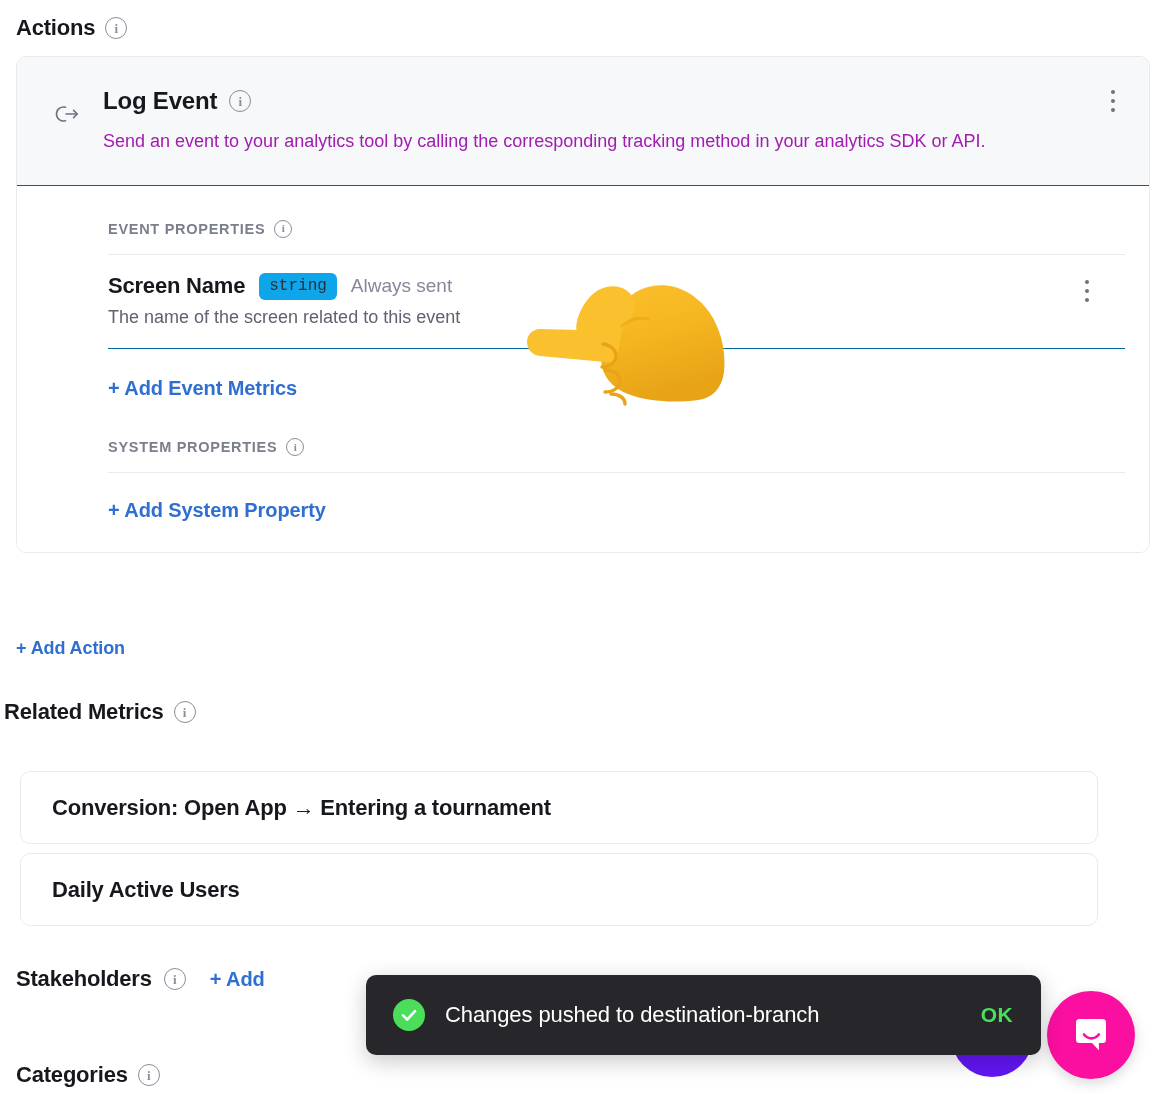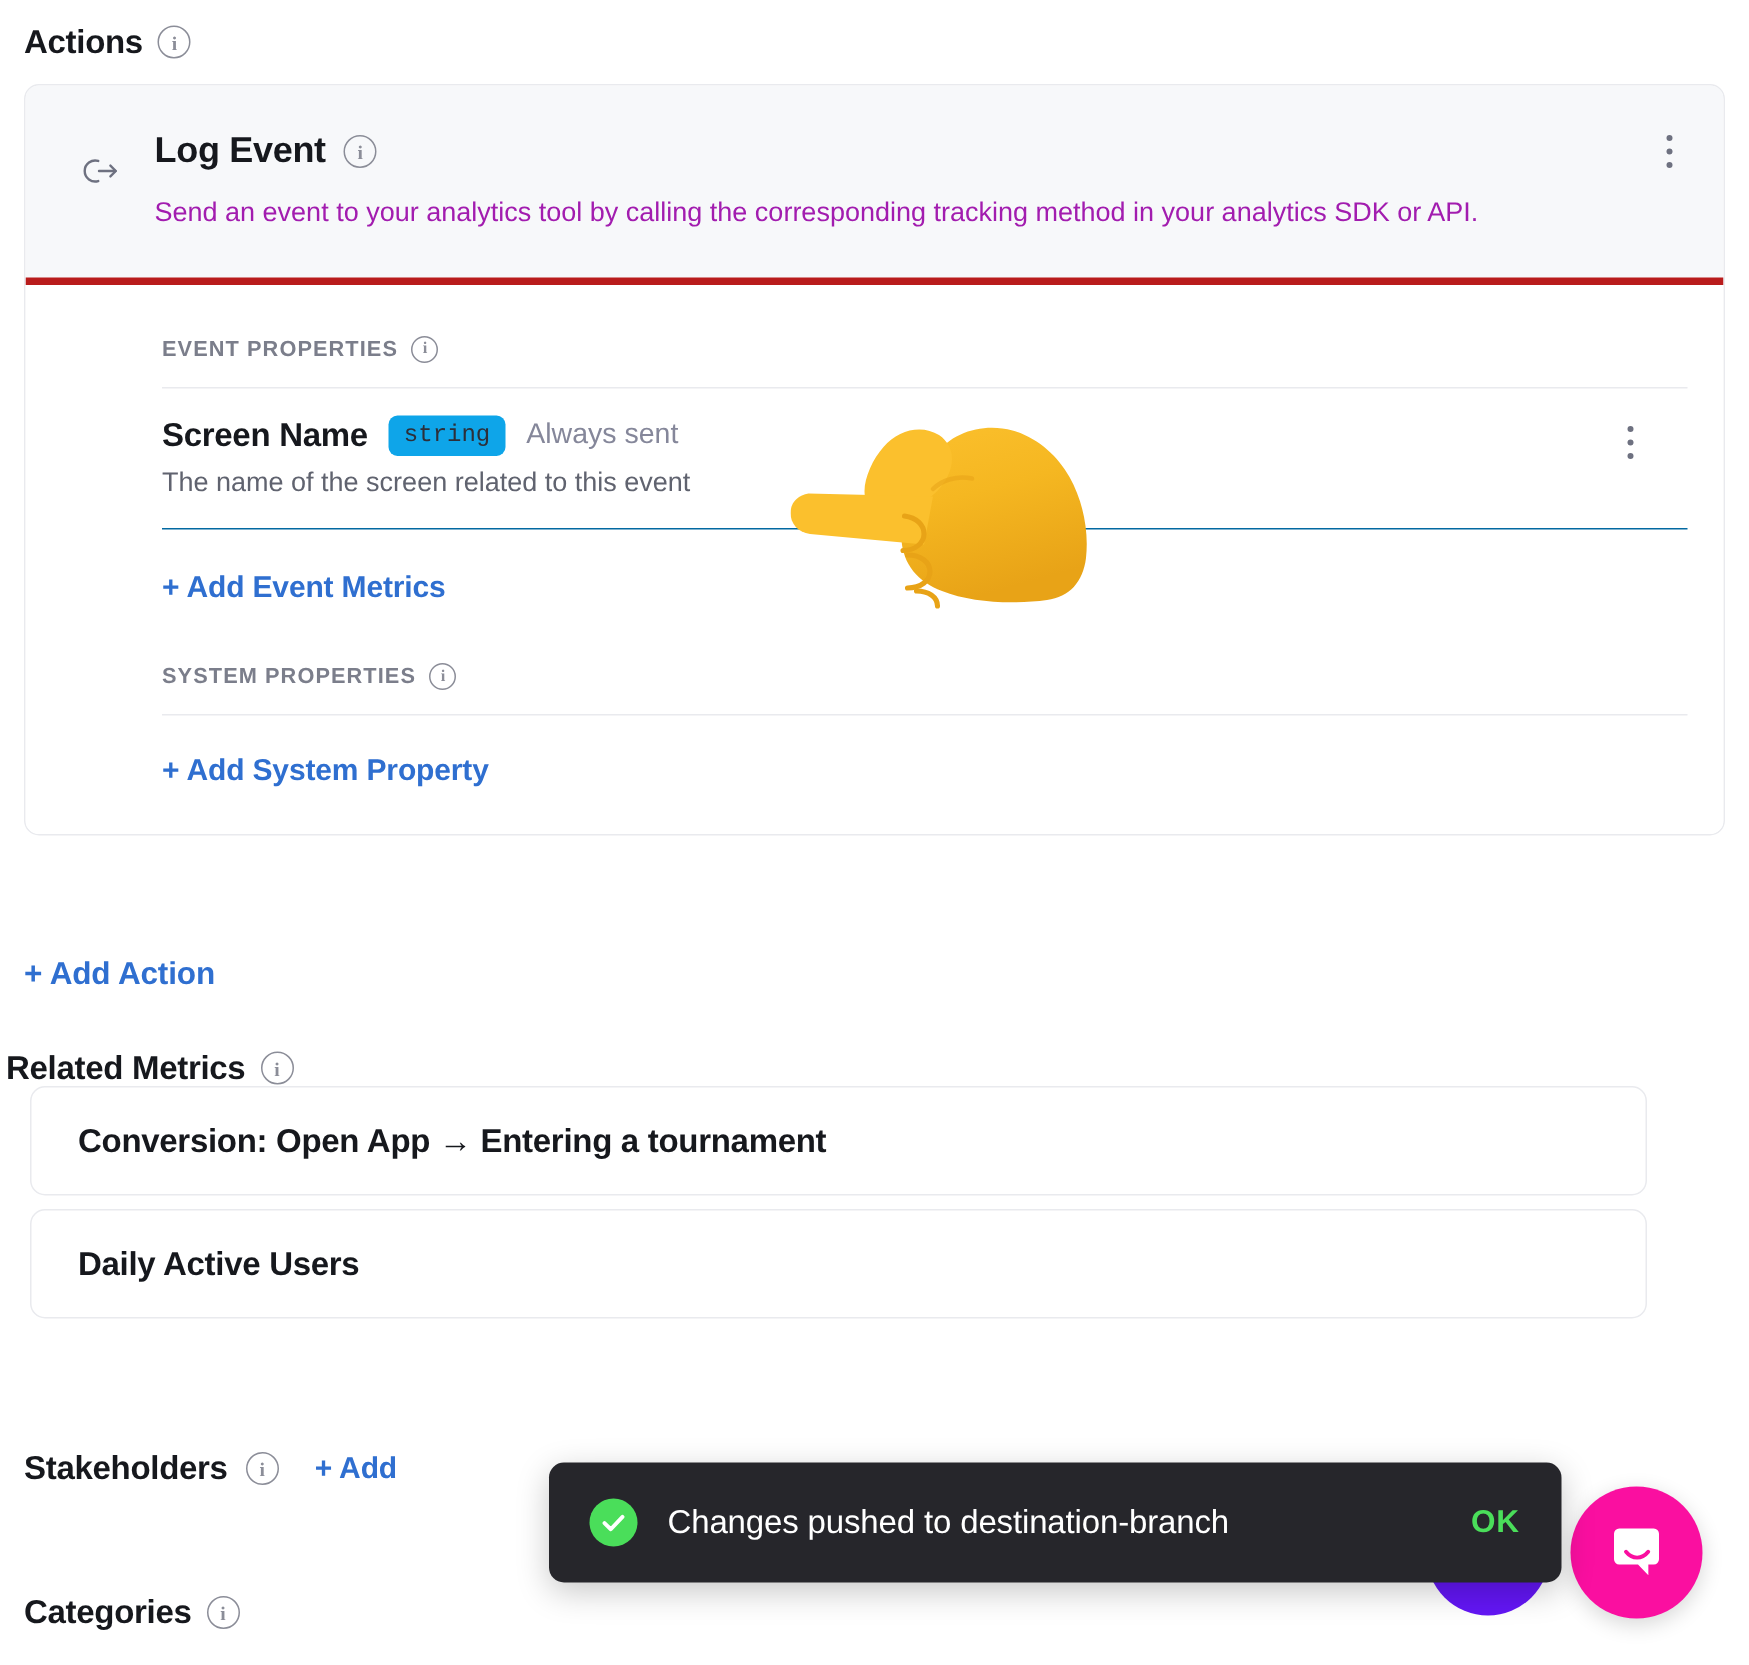--- a/index.html
+++ b/index.html
@@ -53,21 +53,21 @@
     position: absolute;
     left: 16px; top: 56px;
     width: 1134px;
     border: 1px solid #e9eaee;
     border-radius: 10px;
     background: #ffffff;
     overflow: hidden;
   }
   .action-card-header {
     background: #f7f8fa;
-    border-bottom: 5px solid #b91c1c;
+    border-bottom: 1px solid #b91c1c;
     padding: 30px 24px 28px 38px;
     position: relative;
     display: flex;
     gap: 22px;
   }
   .action-type-icon {
     width: 26px; height: 26px;
     flex: none;
     margin-top: 14px;
     color: #6e7180;
@@ -176,25 +176,25 @@
     letter-spacing: -0.1px;
     cursor: pointer;
     background: none;
     border: none;
     padding: 0;
     font-family: inherit;
   }
   .add-link.prop { margin-top: 28px; }
 
   
-  #add-action-link { position: absolute; left: 16px; top: 638px; font-size: 21px; }
+  #add-action-link { position: absolute; left: 16px; top: 638px; font-size: 18px; }
 
   
   #related-head { position: absolute; left: 4px; top: 699px; }
-  .metric-list { position: absolute; left: 20px; top: 724px; width: 1078px; }
+  .metric-list { position: absolute; left: 20px; top: 771px; width: 1078px; }
   .metric-card {
     border: 1px solid #e9eaee;
     border-radius: 10px;
     background: #fff;
     height: 73px;
     display: flex;
     align-items: center;
     padding-left: 31px;
     margin-bottom: 9px;
     cursor: pointer;

